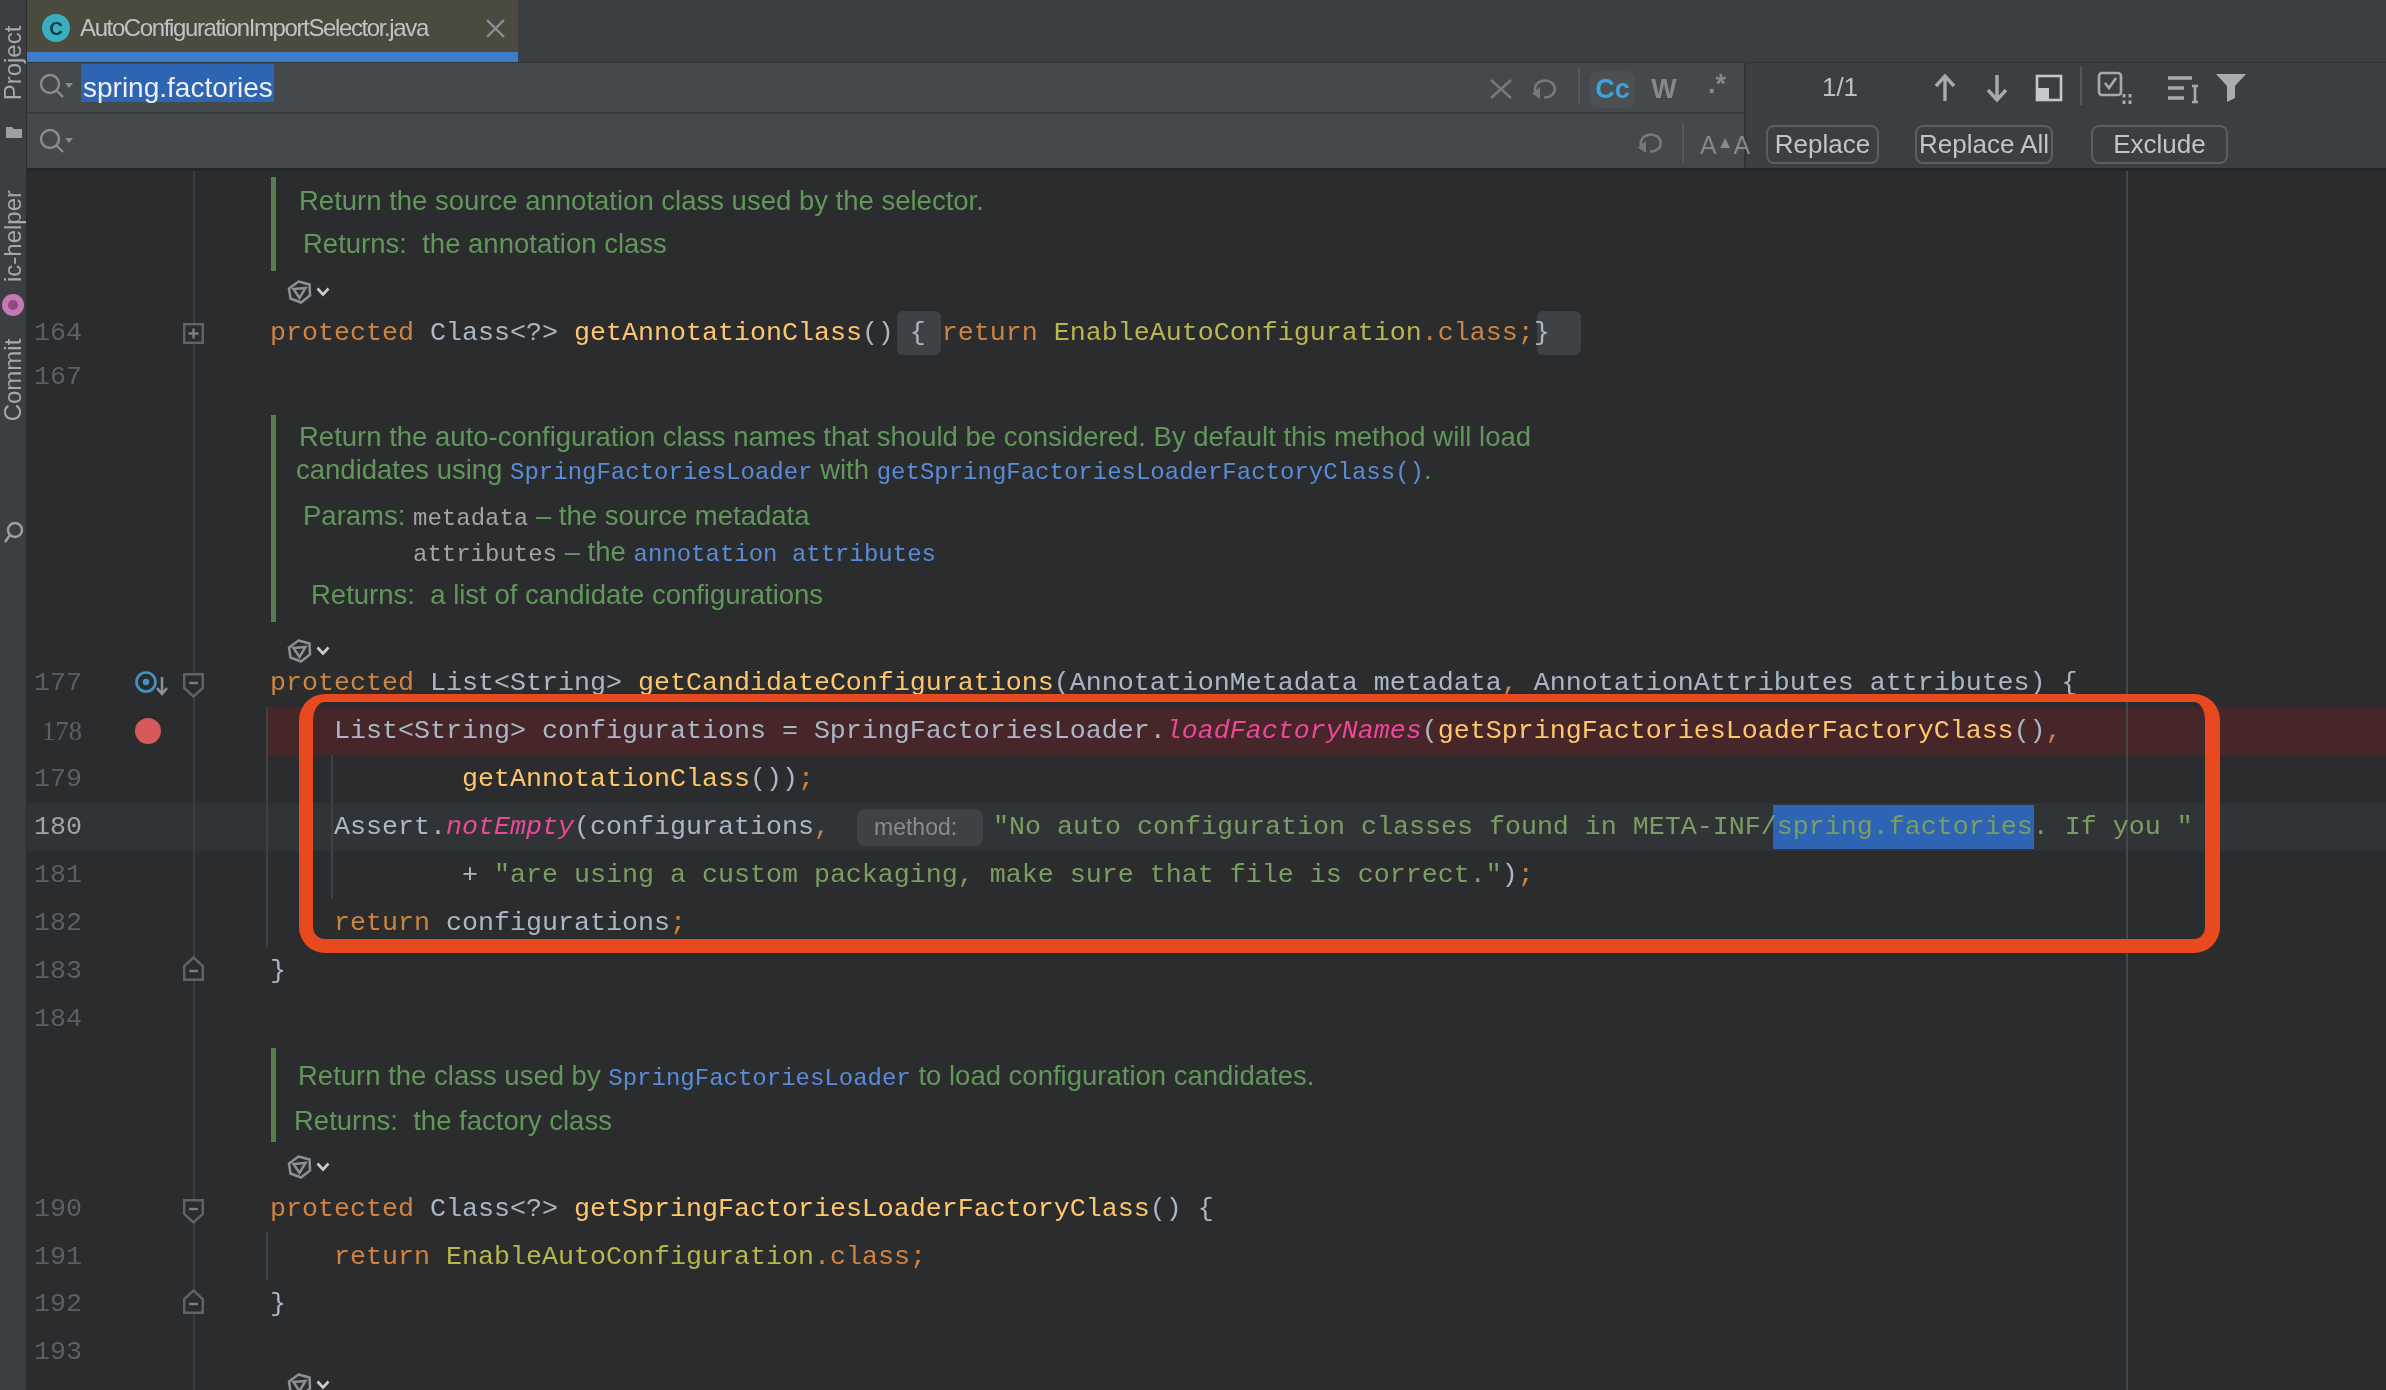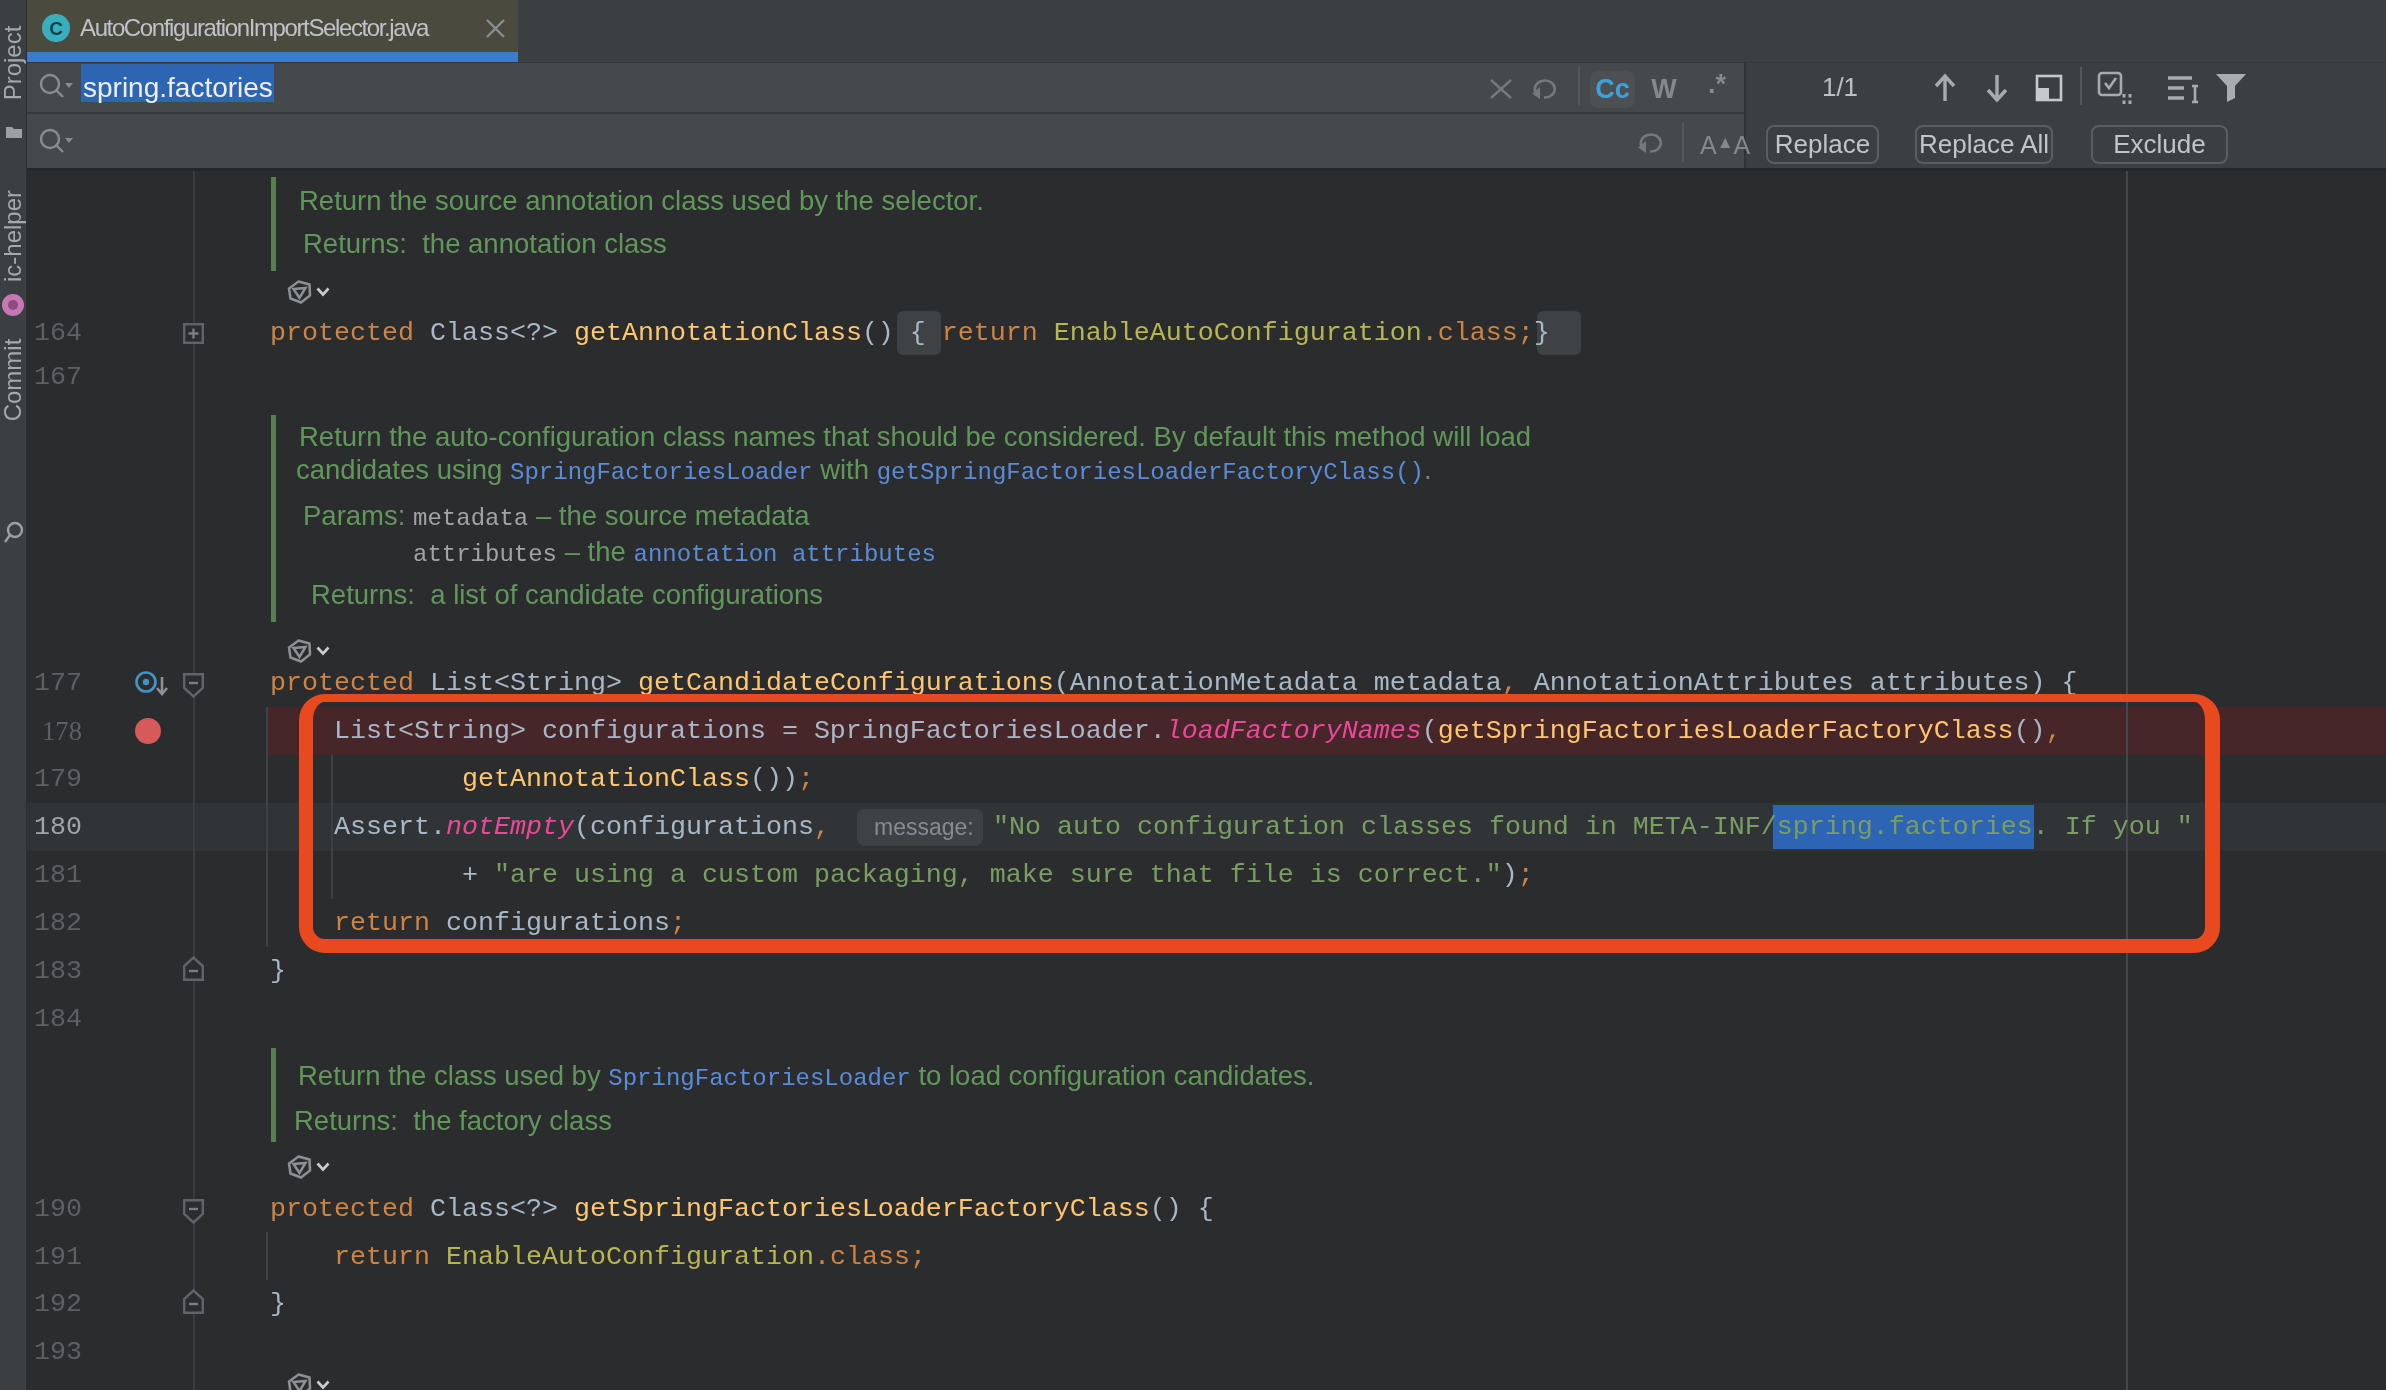--- a/index.html
+++ b/index.html
@@ -234,21 +234,21 @@
 
 <div class="cl" style="top:309px;"><span class="k">protected</span> Class&lt;?&gt; <span class="m">getAnnotationClass</span>() { <span class="k">return</span> <span class="ol">EnableAutoConfiguration</span><span class="k">.class</span><span class="pu">;</span>}</div>
 
 <div class="cl" style="top:659px;"><span class="k">protected</span> List&lt;String&gt; <span class="m">getCandidateConfigurations</span>(AnnotationMetadata metadata<span class="pu">,</span> AnnotationAttributes attributes) {</div>
 
 <div class="cl" style="top:707px;">    List&lt;String&gt; configurations = SpringFactoriesLoader.<span class="mi">loadFactoryNames</span>(<span class="m">getSpringFactoriesLoaderFactoryClass</span>()<span class="pu">,</span></div>
 
 <div class="cl" style="top:755px;">            <span class="m">getAnnotationClass</span>())<span class="pu">;</span></div>
 
 <div class="abs" style="left:857px;top:809px;width:126px;height:37px;background:#3E4245;border-radius:8px;"></div>
-<div class="abs" style="left:874px;top:808px;height:38px;line-height:38px;font-size:23px;color:#868C93;font-family:'Liberation Sans';">message:</div>
+<div class="abs" style="left:874px;top:808px;height:38px;line-height:38px;font-size:23px;color:#868C93;font-family:'Liberation Sans';">method:</div>
 <div class="abs" style="left:1773px;top:805px;width:261px;height:44px;background:#2D64B3;"></div>
 <div class="cl" style="top:803px;">    Assert.<span class="mi">notEmpty</span>(configurations<span class="pu">,</span></div>
 <div class="cl" style="left:993px;top:803px;"><span class="s">"No auto configuration classes found in META-INF/spring.factories. If you "</span></div>
 
 <div class="cl" style="top:851px;">            + <span class="s">"are using a custom packaging, make sure that file is correct."</span>)<span class="pu">;</span></div>
 
 <div class="cl" style="top:899px;">    <span class="k">return</span> configurations<span class="pu">;</span></div>
 
 <div class="cl" style="top:947px;">}</div>
 

